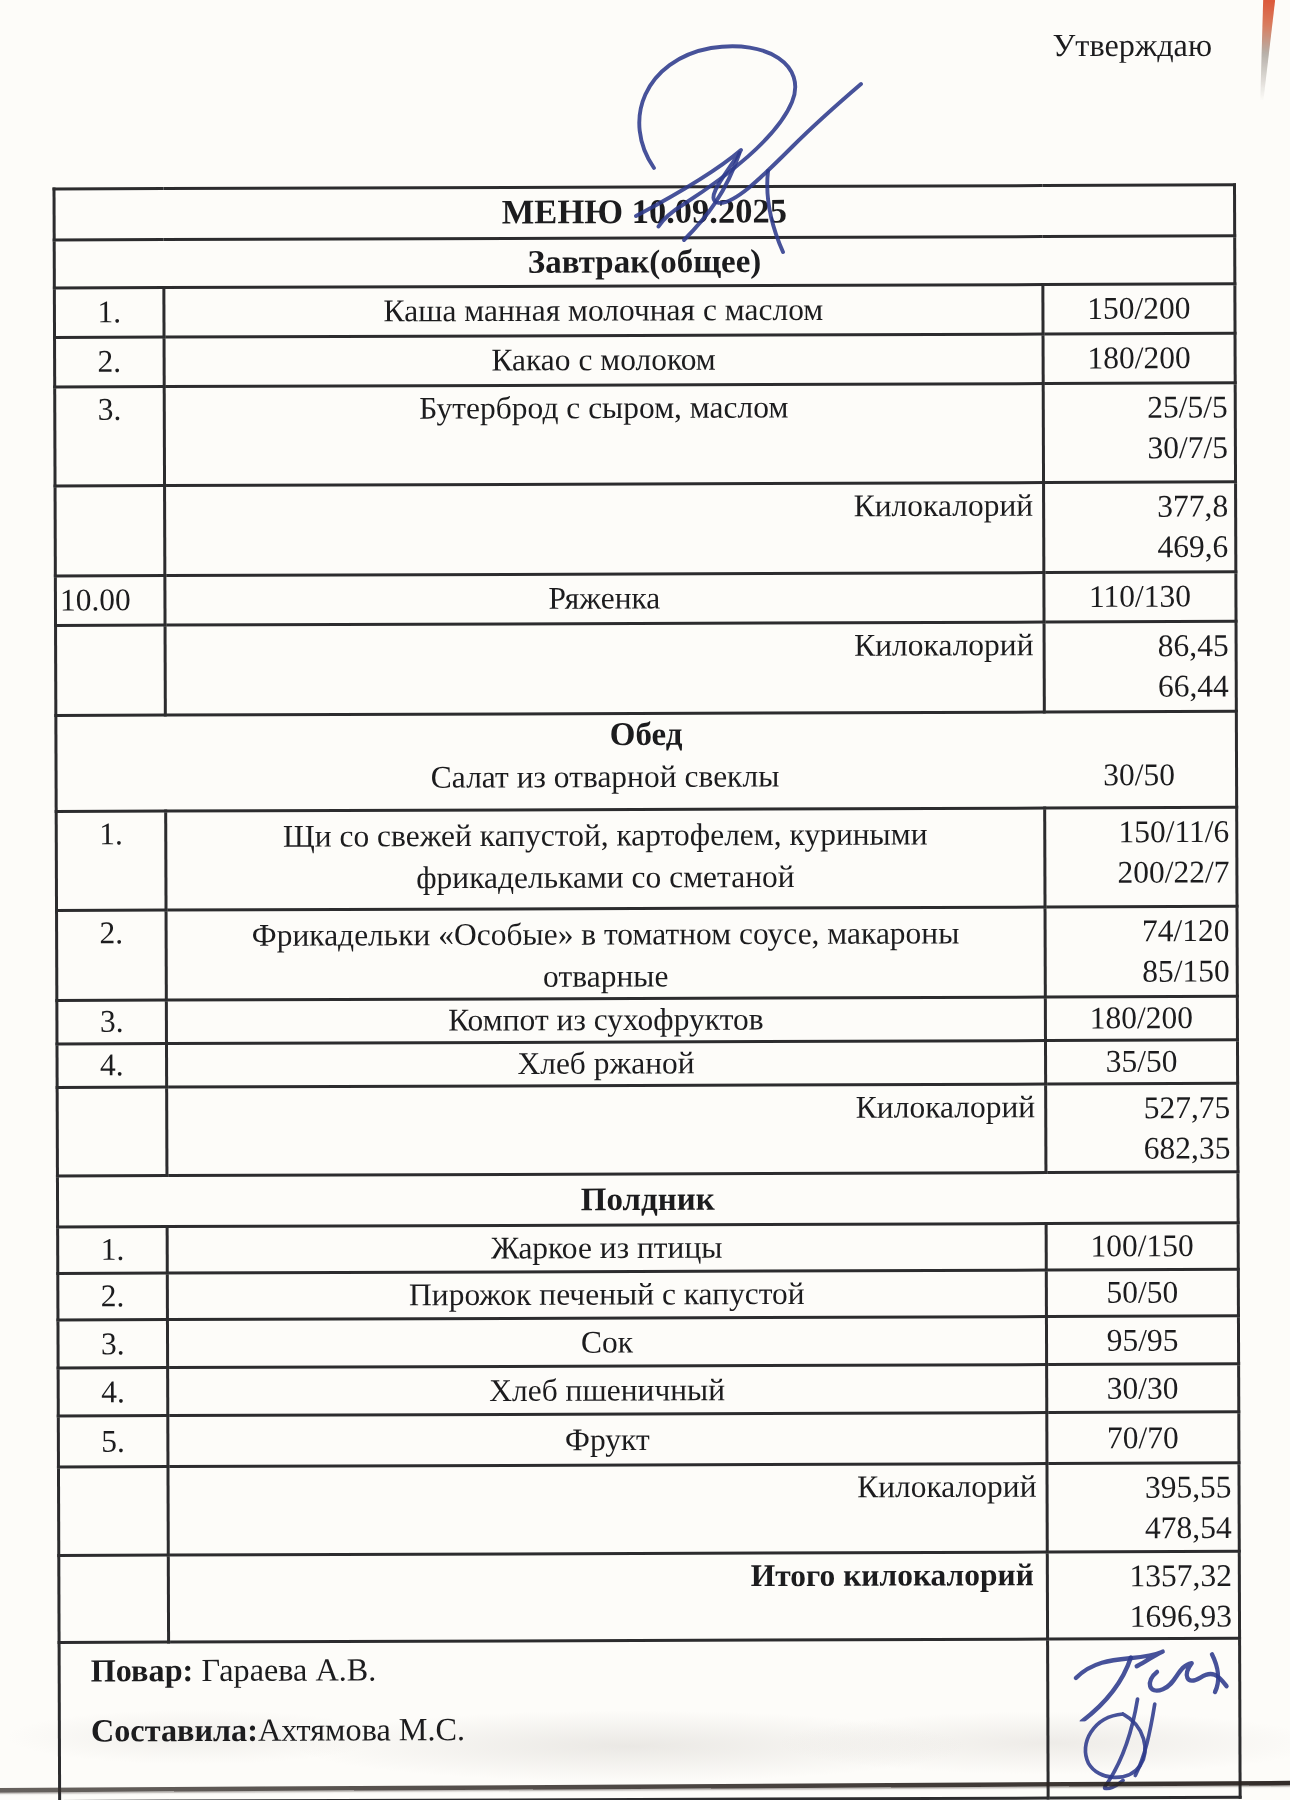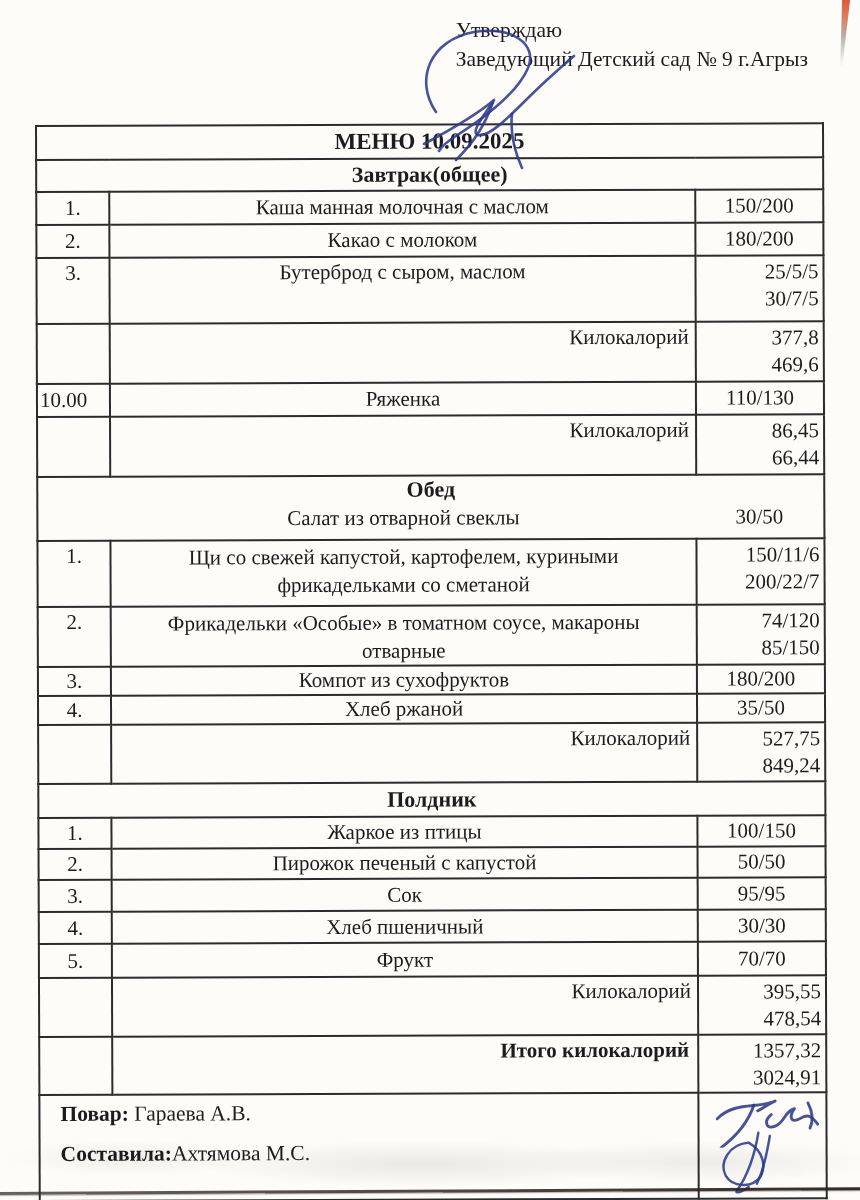--- a/index.html
+++ b/index.html
@@ -76,21 +76,20 @@
 </style>
 </head>
 <body>
 
 <div class="page">
 
   <div class="red-sliver"></div>
 
   <div class="approval">
     <div>Утверждаю</div>
-    <div>Заведующий Детский сад № 9 г.Агрыз</div>
   </div>
 
   <svg class="sig sig-header" viewBox="0 0 195 148">
     <path d="M40,88 C18,56 34,16 78,8 C116,2 142,20 132,44 C122,68 88,94 60,112 C52,117 46,122 43,127"></path>
     <path d="M28,120 C58,104 84,88 98,76 C88,92 74,108 82,111 C92,114 112,94 132,74 C148,58 164,44 178,32"></path>
     <path d="M97,78 C88,104 76,120 60,136"></path>
     <path d="M116,90 C114,108 118,126 126,144"></path>
   </svg>
 
   <table class="menu">
@@ -199,21 +198,21 @@
       <td class="num">4.</td>
       <td class="dish">Хлеб ржаной</td>
       <td class="val">35/50</td>
     </tr>
 
     <tr class="rh55">
       <td class="num"></td>
       <td class="kcal-label top">Килокалорий</td>
       <td class="val top">
         <div class="vline">527,75</div>
-        <div class="vline">849,24</div>
+        <div class="vline">682,35</div>
       </td>
     </tr>
 
     <tr class="rh32">
       <td colspan="3" class="c b sec-title">Полдник</td>
     </tr>
 
     <tr class="rh29">
       <td class="num">1.</td>
       <td class="dish">Жаркое из птицы</td>
@@ -251,21 +250,21 @@
         <div class="vline">395,55</div>
         <div class="vline">478,54</div>
       </td>
     </tr>
 
     <tr class="rh54">
       <td class="num"></td>
       <td class="total-label top">Итого килокалорий</td>
       <td class="val top">
         <div class="vline">1357,32</div>
-        <div class="vline">3024,91</div>
+        <div class="vline">1696,93</div>
       </td>
     </tr>
 
     <tr class="rh98">
       <td colspan="2" class="footer-cell">
         <div><span class="b">Повар:</span><span> Гараева А.В.</span></div>
         <div class="comp-line"><span class="b">Составила:</span><span>Ахтямова М.С.</span></div>
       </td>
       <td class="sig-cell">
         <svg class="sig sig-cook" viewBox="0 0 120 58">

